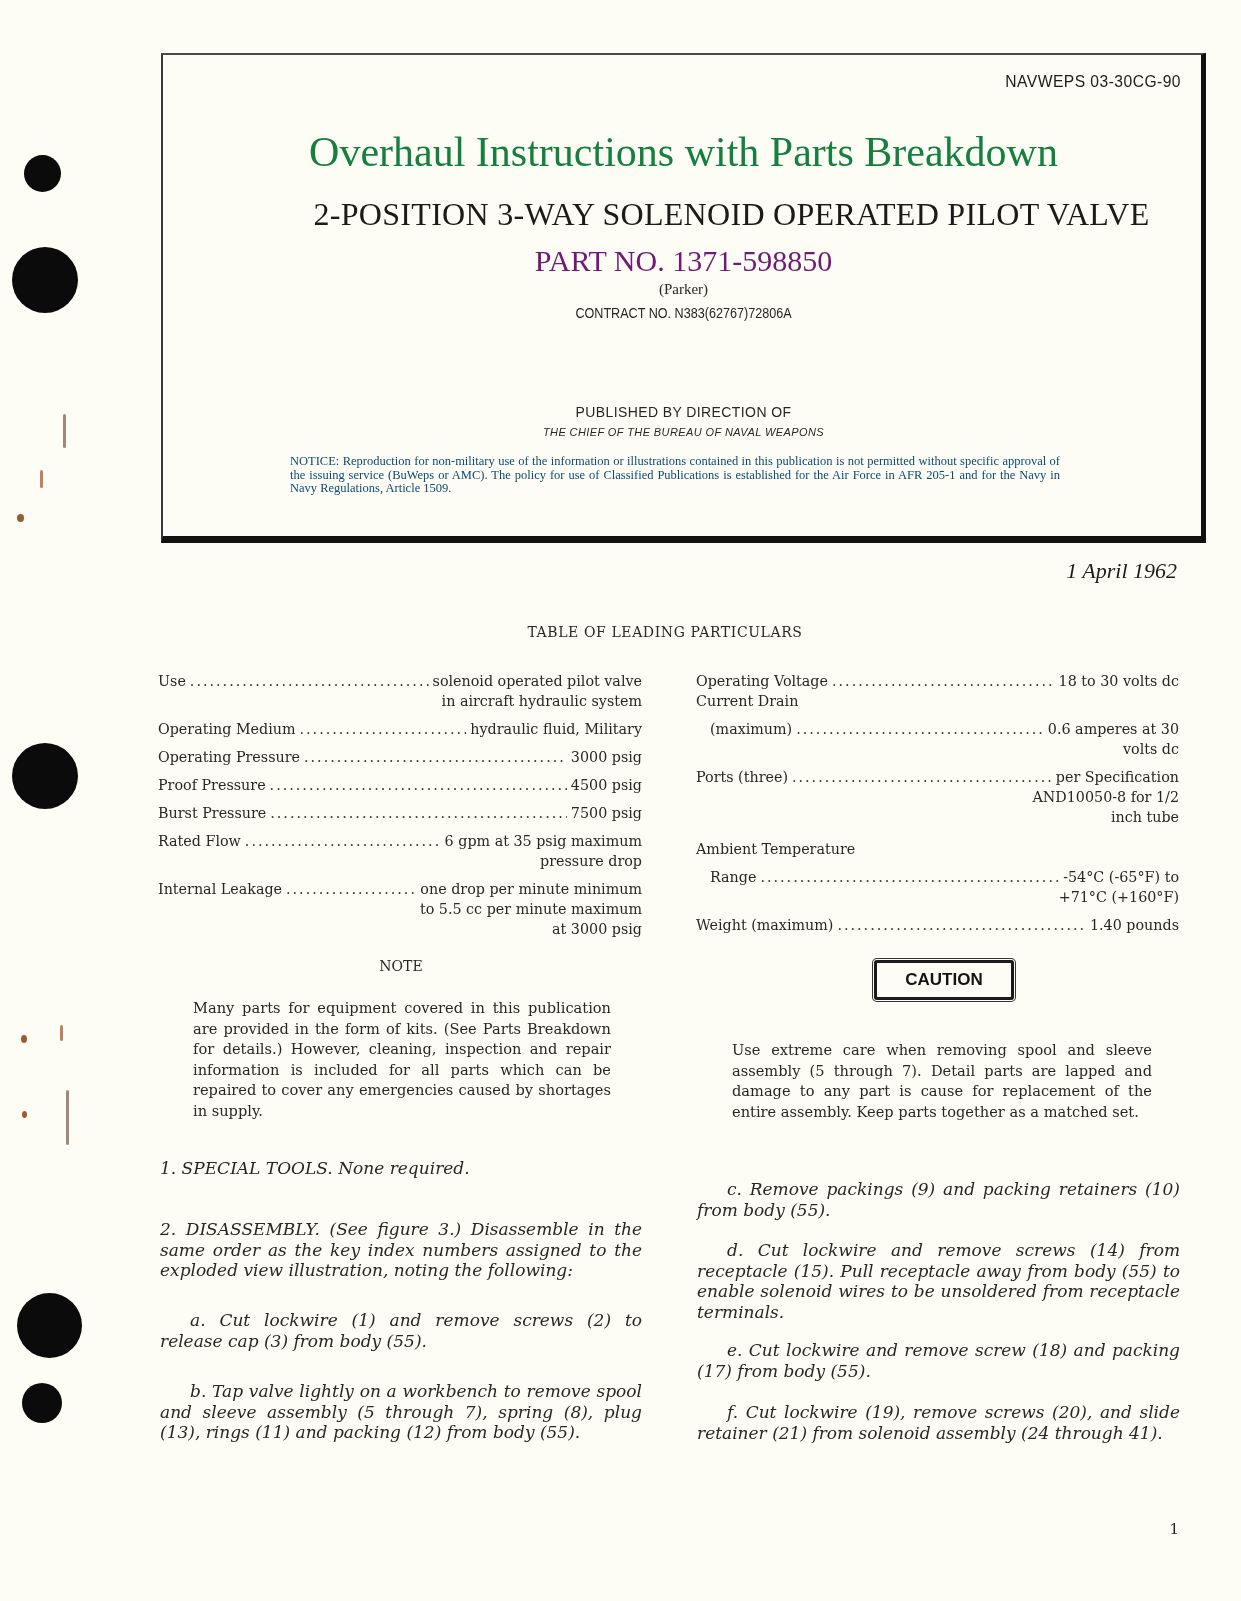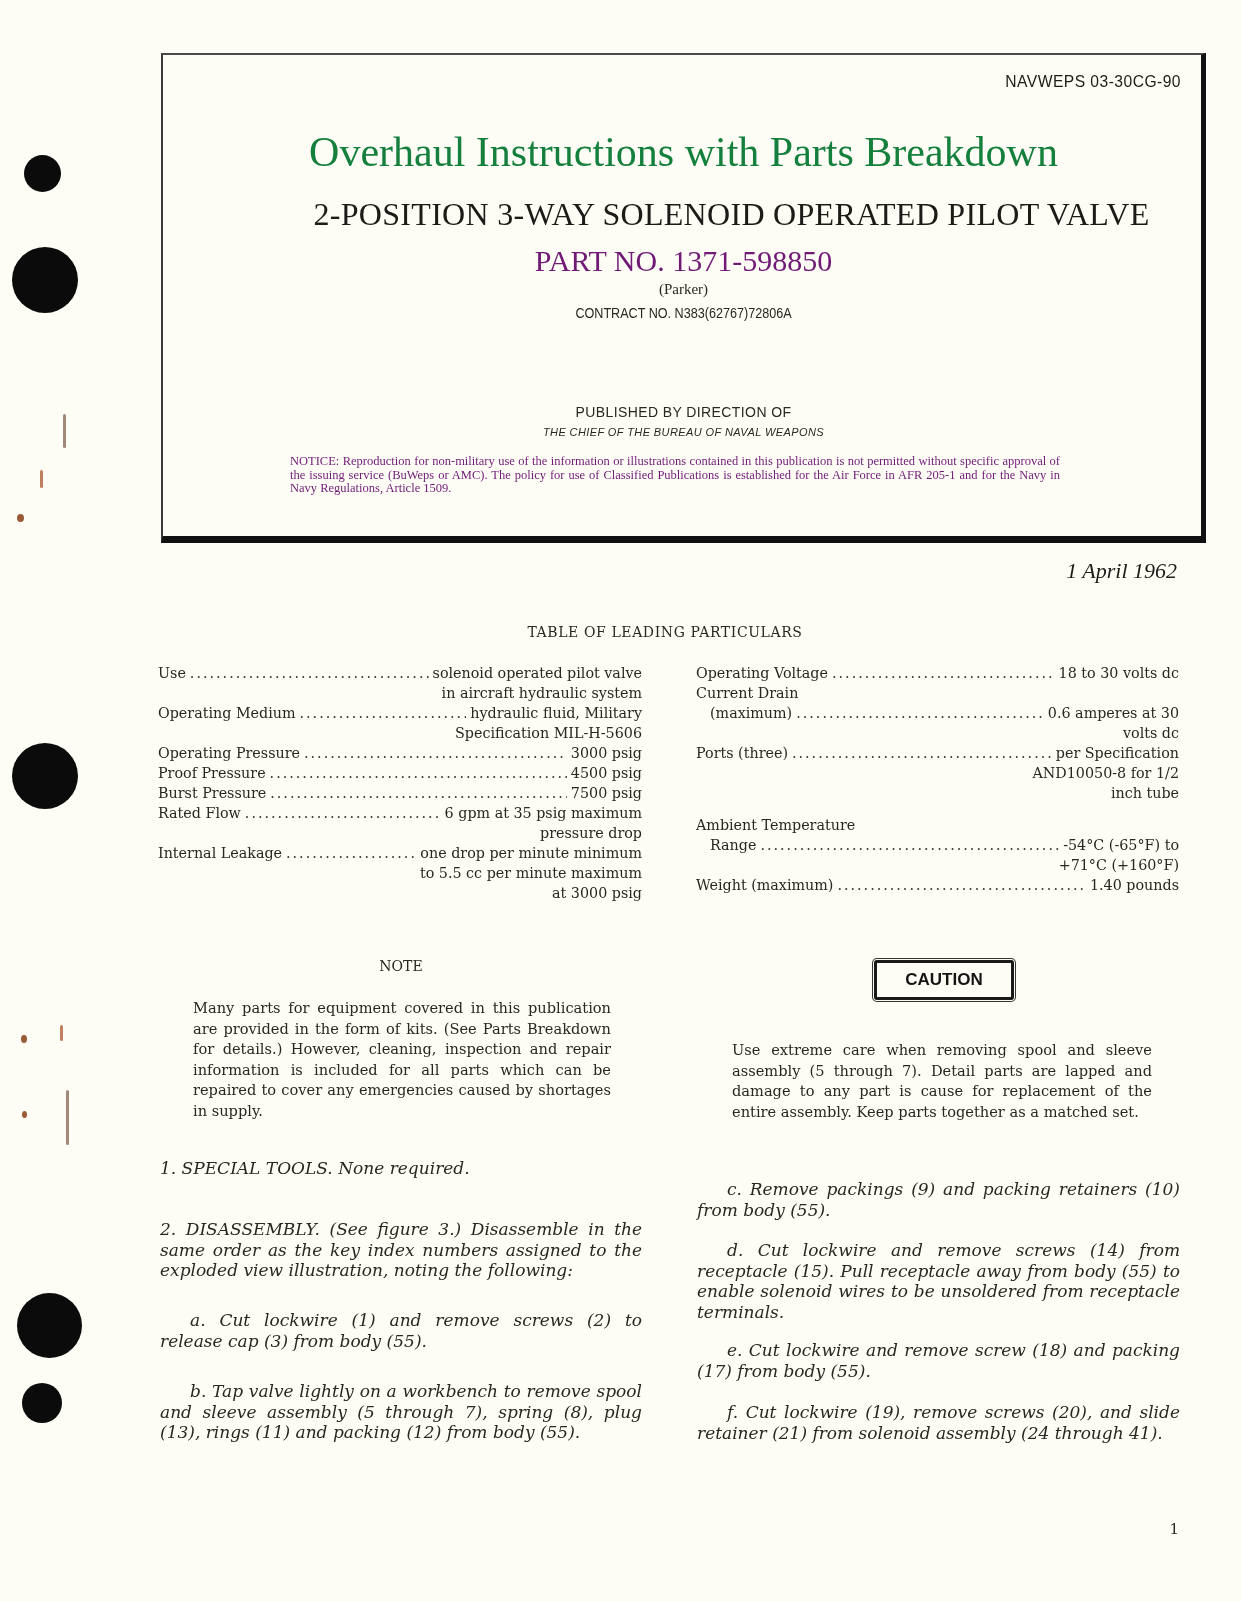--- a/index.html
+++ b/index.html
@@ -27,36 +27,36 @@
   .center { position:absolute; left:161px; width:1045px; text-align:center; }
   .title1 { top:128px; font-family:"Liberation Serif", serif; font-size:42px; color:#15803d;text-align:center; }
   .title2 { top:196px; font-family:"Liberation Serif", serif; font-size:32px; color:#1d1a17; letter-spacing:0.3px;padding-left:48px; }
   .partno { top:244px; font-family:"Liberation Serif", serif; font-size:30px; color:#701a75; }
   .maker  { top:281px; font-family:"Liberation Serif", serif; font-size:15px; }
   .contract { top:305px; font-family:"Liberation Sans", sans-serif; font-size:14px; transform:scaleX(0.9); }
   .pub1 { top:404px; font-family:"Liberation Sans", sans-serif; font-size:14px; letter-spacing:0.4px; }
   .pub2 { top:426px; font-family:"Liberation Sans", sans-serif; font-size:11px; letter-spacing:0.4px;font-style:italic; }
   .notice {
     position:absolute; left:290px; top:455px; width:770px;
-    font-family:"Liberation Serif", serif; font-size:12.5px; line-height:13.5px; color:#701a75;
+    font-family:"Liberation Serif", serif; font-size:12.5px; line-height:13.5px; color:#0c4a6e;
     text-align:justify; text-align-last:left;
   }
   .date {
     position:absolute; right:64px; top:550px;
     font-family:"Liberation Serif", serif; font-style:italic; font-size:22px; color:#1d1a17;margin-top:8px;
   }
 
   .tlp-title {
     position:absolute; left:0; width:1330px; top:624px; text-align:center;
     font-family:"DejaVu Serif", serif; font-size:14px; letter-spacing:0.6px;
   }
   .col { position:absolute; font-size:14.3px; line-height:20px; }
   .lp-left { left:158px; top:663px; width:484px; }
   .lp-right { left:696px; top:663px; width:483px; }
-  .row { display:flex; align-items:baseline; white-space:nowrap; }
+  .row { display:flex; align-items:baseline; white-space:nowrap;margin-top:8px; }
   .row .lbl { flex:0 0 auto; }
   .row .dots { flex:1 1 auto; overflow:hidden; letter-spacing:2px; margin:0 4px; color:#3a3632; }
   .row .dots::after { content:"......................................................................................"; }
   .row .val { flex:0 0 auto; text-align:right; }
   .cont { text-align:right; white-space:nowrap; }
   .indent { padding-left:14px; }
   .gap { height:12px; }
 
   .note-head { position:absolute; left:160px; width:482px; top:958px; text-align:center; font-size:14px; }
   .note-body {
@@ -117,21 +117,20 @@
       <span class="lbl">Use</span>
       <span class="dots"></span>
       <span class="val">solenoid operated pilot valve</span>
     </div>
   <div class="cont">in aircraft hydraulic system</div>
   <div class="row">
       <span class="lbl">Operating Medium</span>
       <span class="dots"></span>
       <span class="val">hydraulic fluid, Military</span>
     </div>
-  <div class="cont">Specification MIL-H-5606</div>
   <div class="row">
       <span class="lbl">Operating Pressure</span>
       <span class="dots"></span>
       <span class="val">3000 psig</span>
     </div>
   <div class="row">
       <span class="lbl">Proof Pressure</span>
       <span class="dots"></span>
       <span class="val">4500 psig</span>
     </div>

